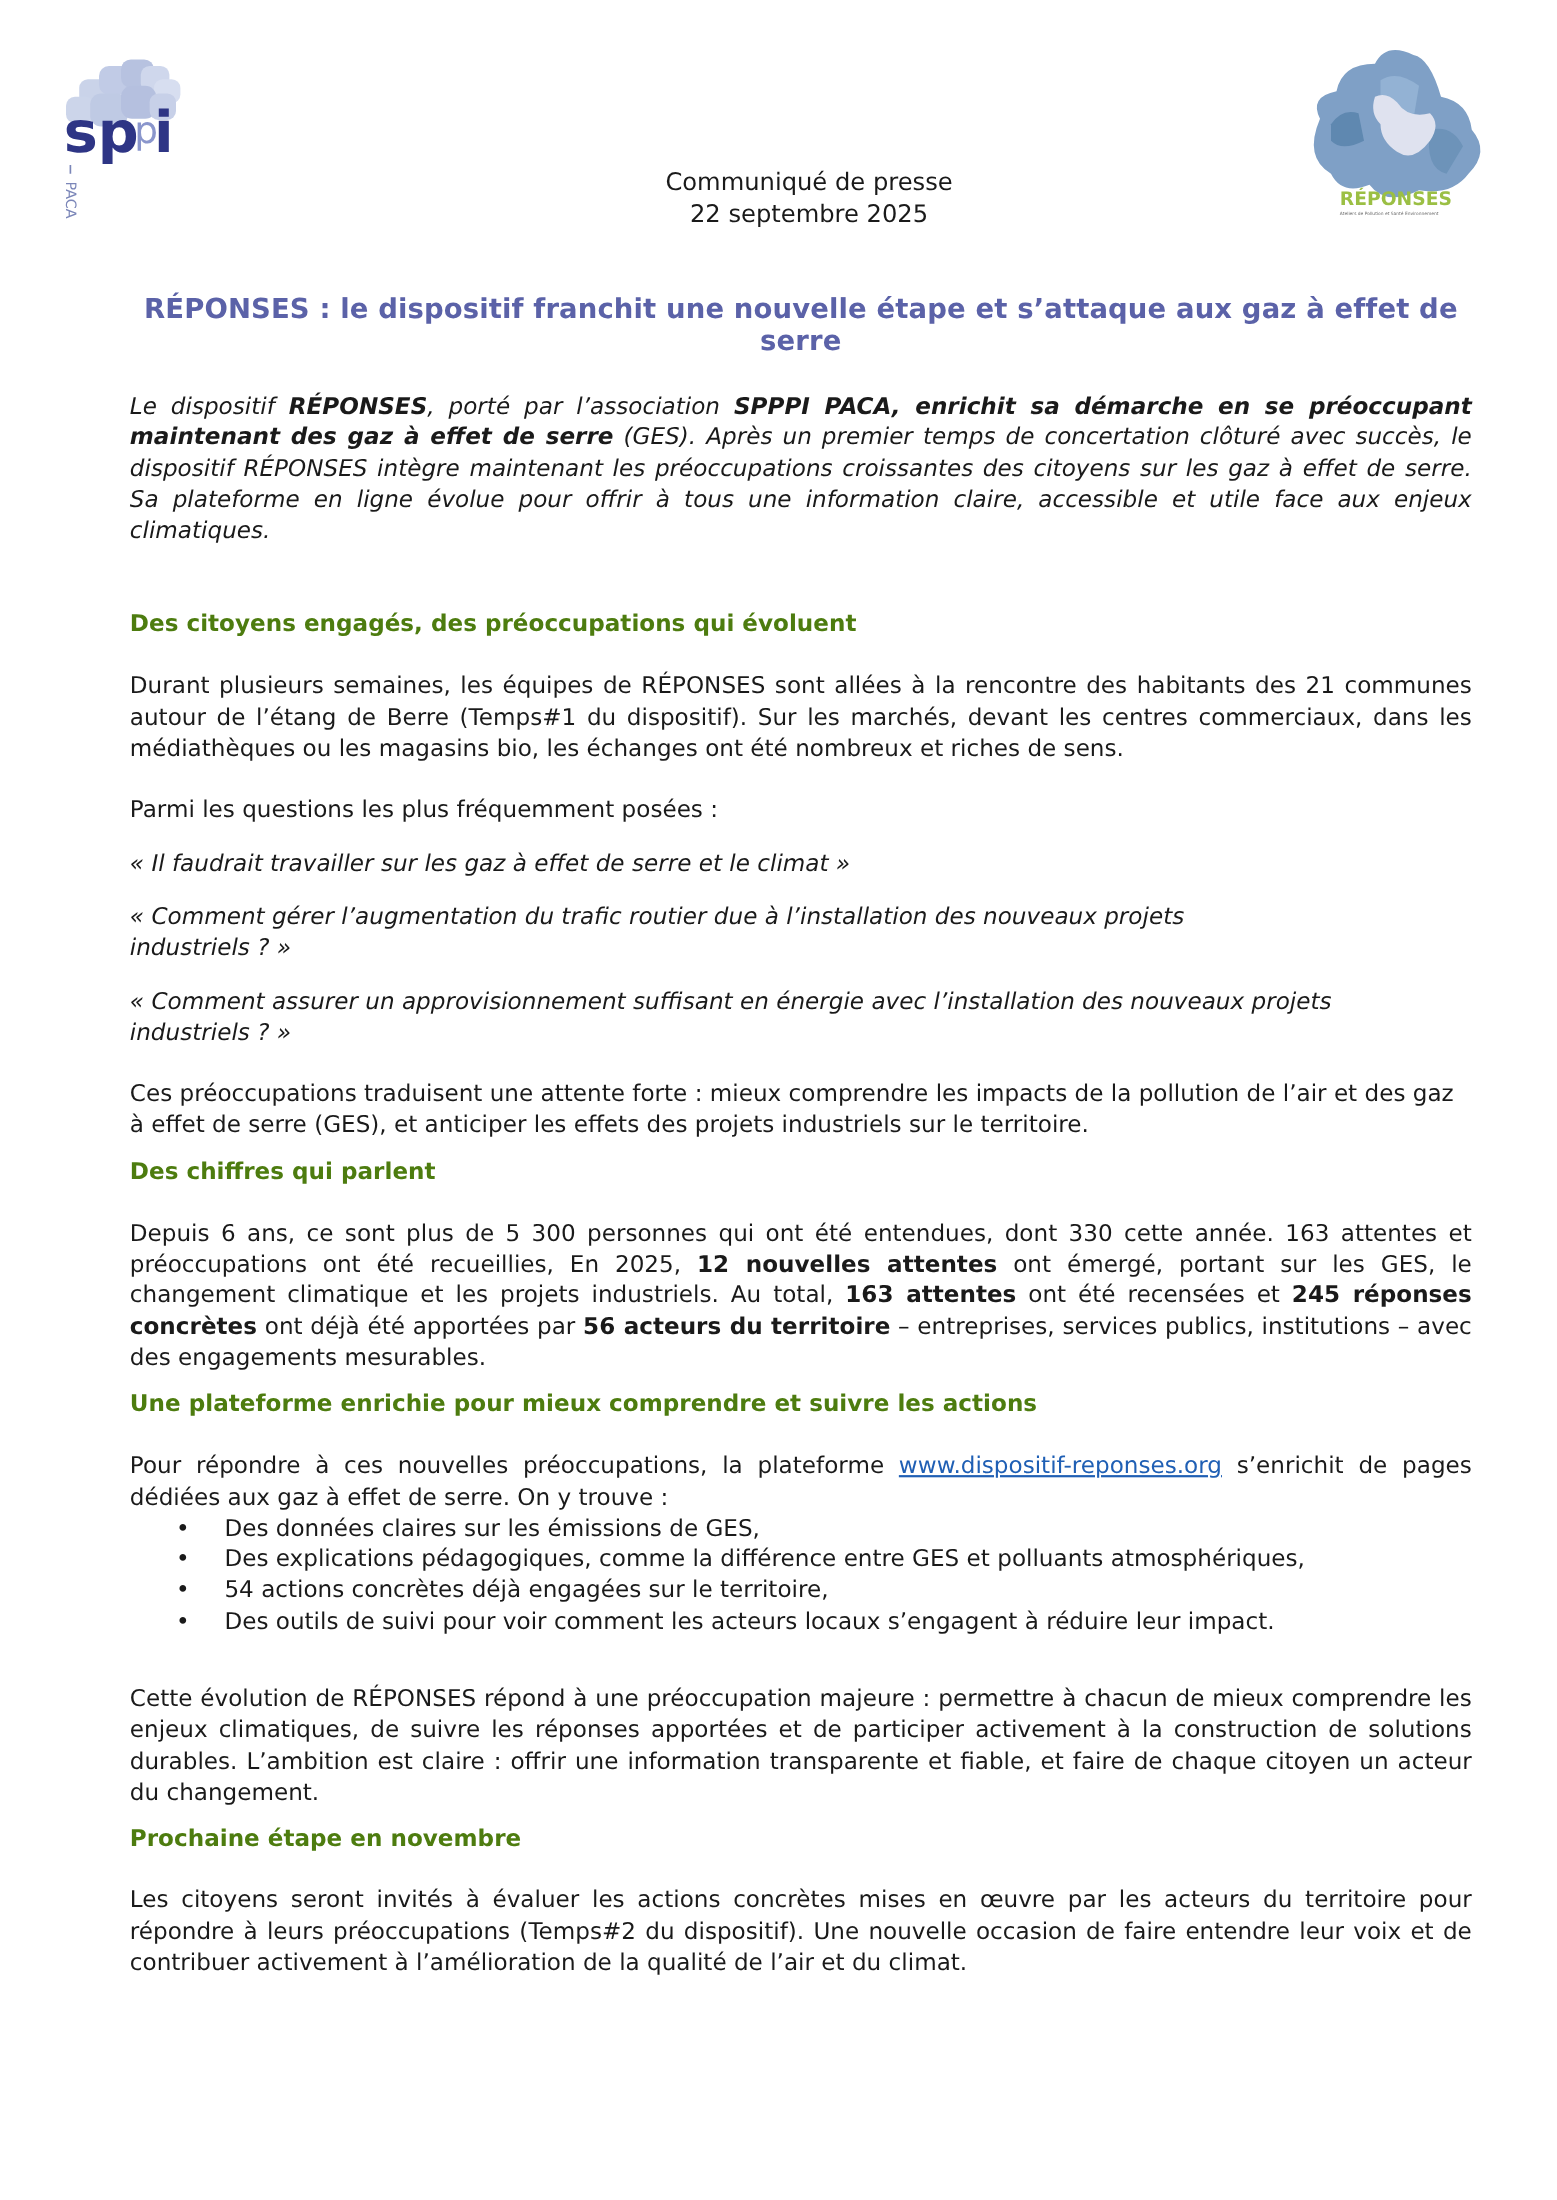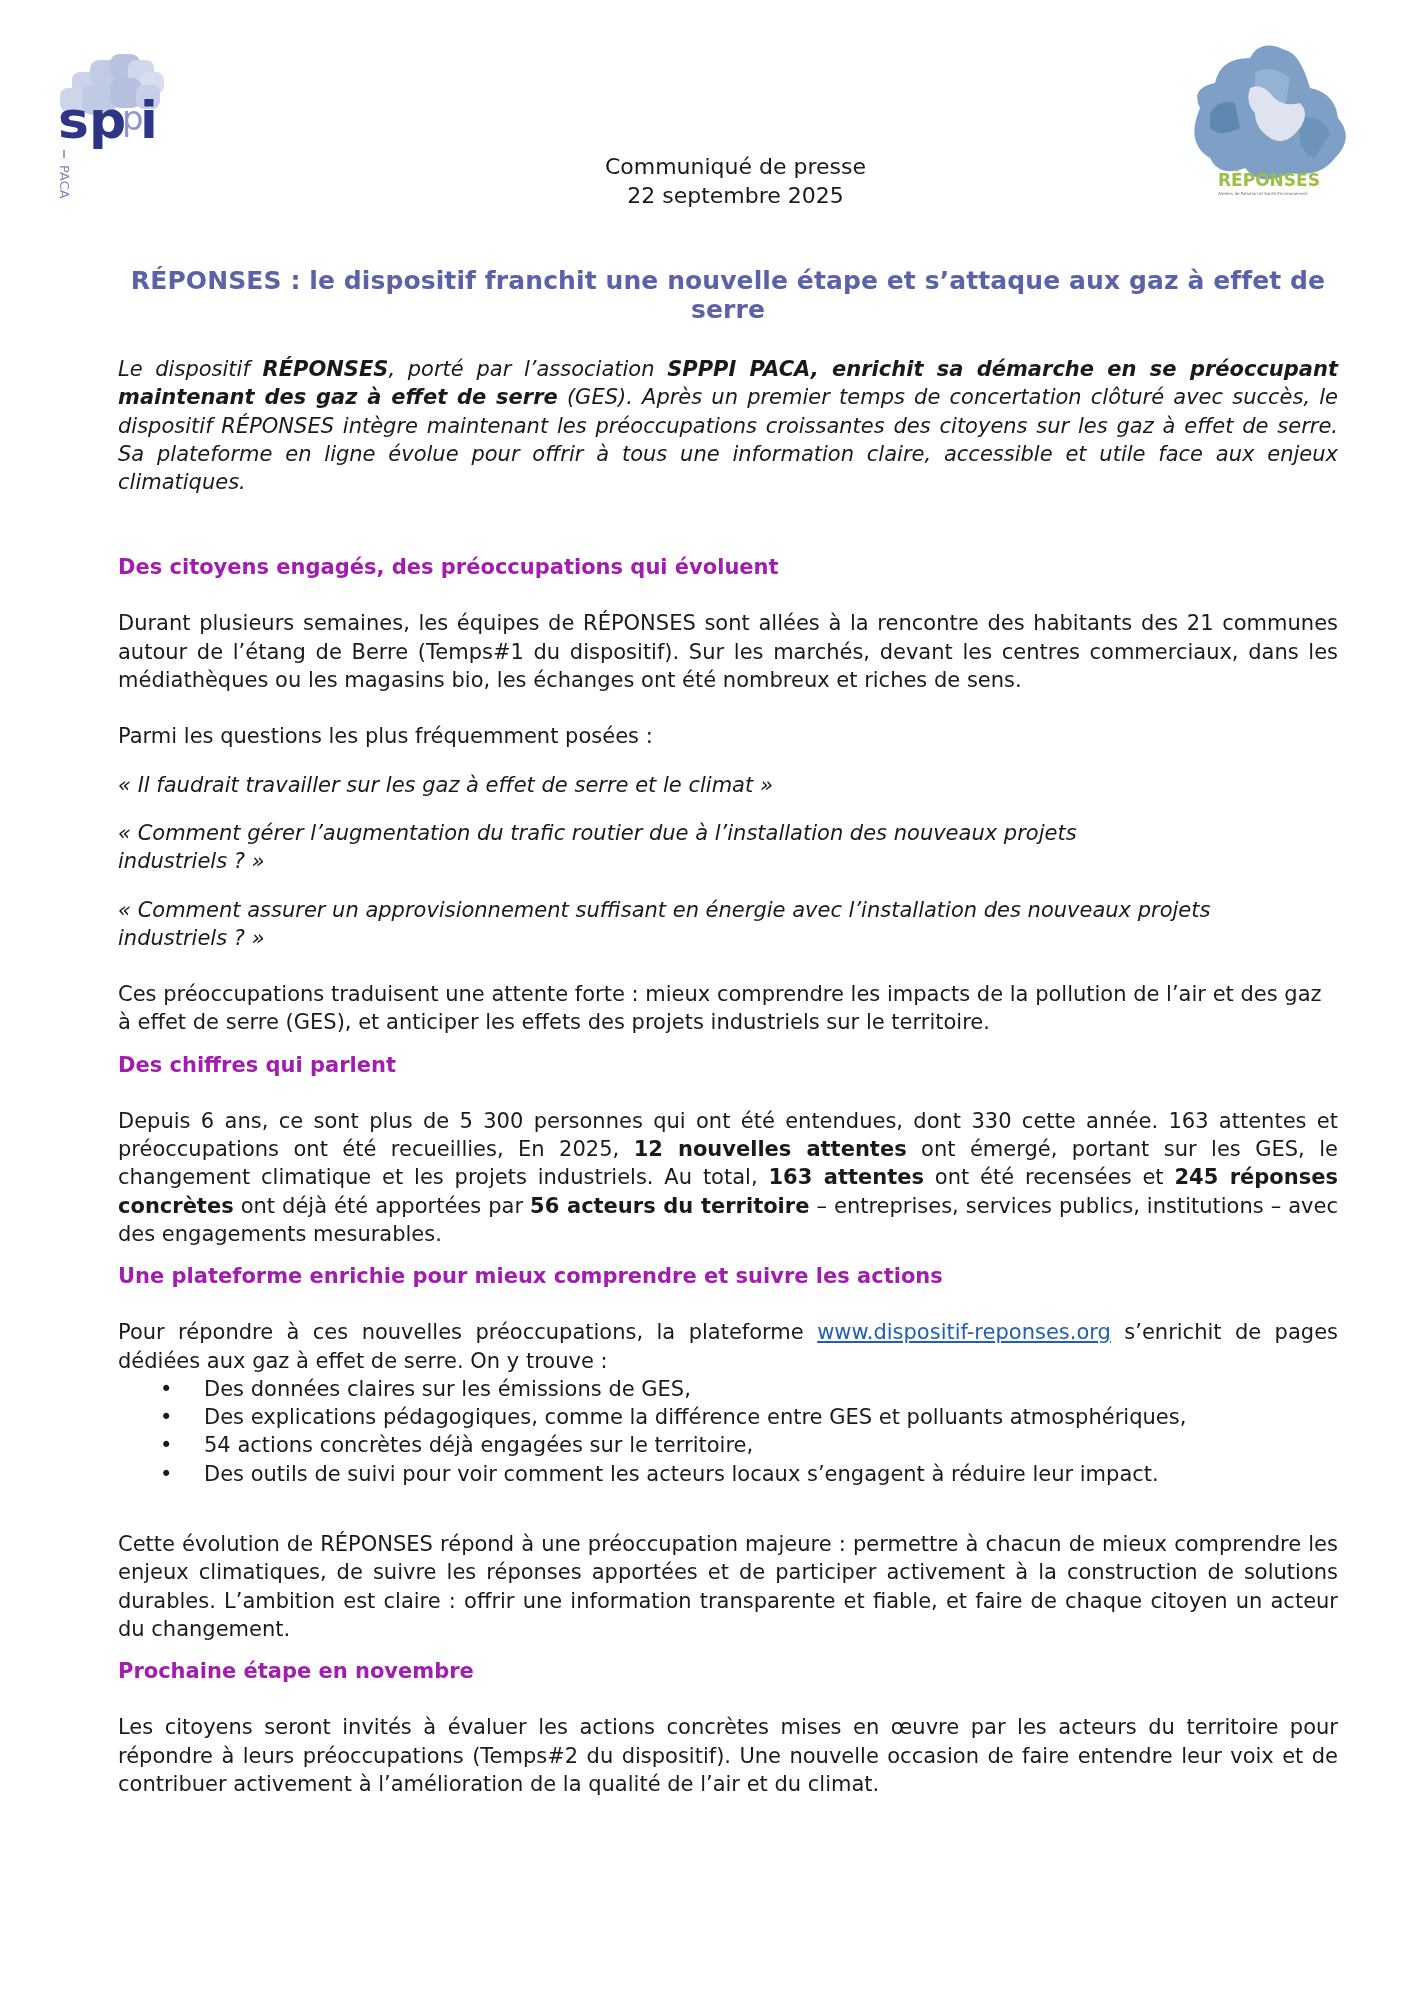--- a/index.html
+++ b/index.html
@@ -17,21 +17,21 @@
   .main-title { position: absolute; left: 118px; width: 1220px; top: 266px; text-align: center;
                 font-size: 25px; font-weight: bold; color: #5b62a8; letter-spacing: 0.1px; }
 
   .content { position: absolute; left: 118px; width: 1220px; top: 355px;
              font-size: 21px; line-height: 28.3px; }
 
   p { margin: 0; }
   .intro { font-style: italic; text-align: justify; }
   .intro b { font-weight: bold; }
 
-  h2 { margin: 0; font-size: 21px; font-weight: bold; color: #a21caf; line-height: 28px; }
+  h2 { margin: 0; font-size: 21px; font-weight: bold; color: #4d7c0f; line-height: 28px; }
 
   .just { text-align: justify; }
   .quote { font-style: italic; margin-top: 20px; }
   a.link { color: #1f5fb4; }
 
   ul.bullets { margin: 0; padding: 0; list-style: none; }
   ul.bullets li { position: relative; padding-left: 86px; }
   ul.bullets li .dot { position: absolute; left: 42px; top: 0; }
 </style>
 </head>

